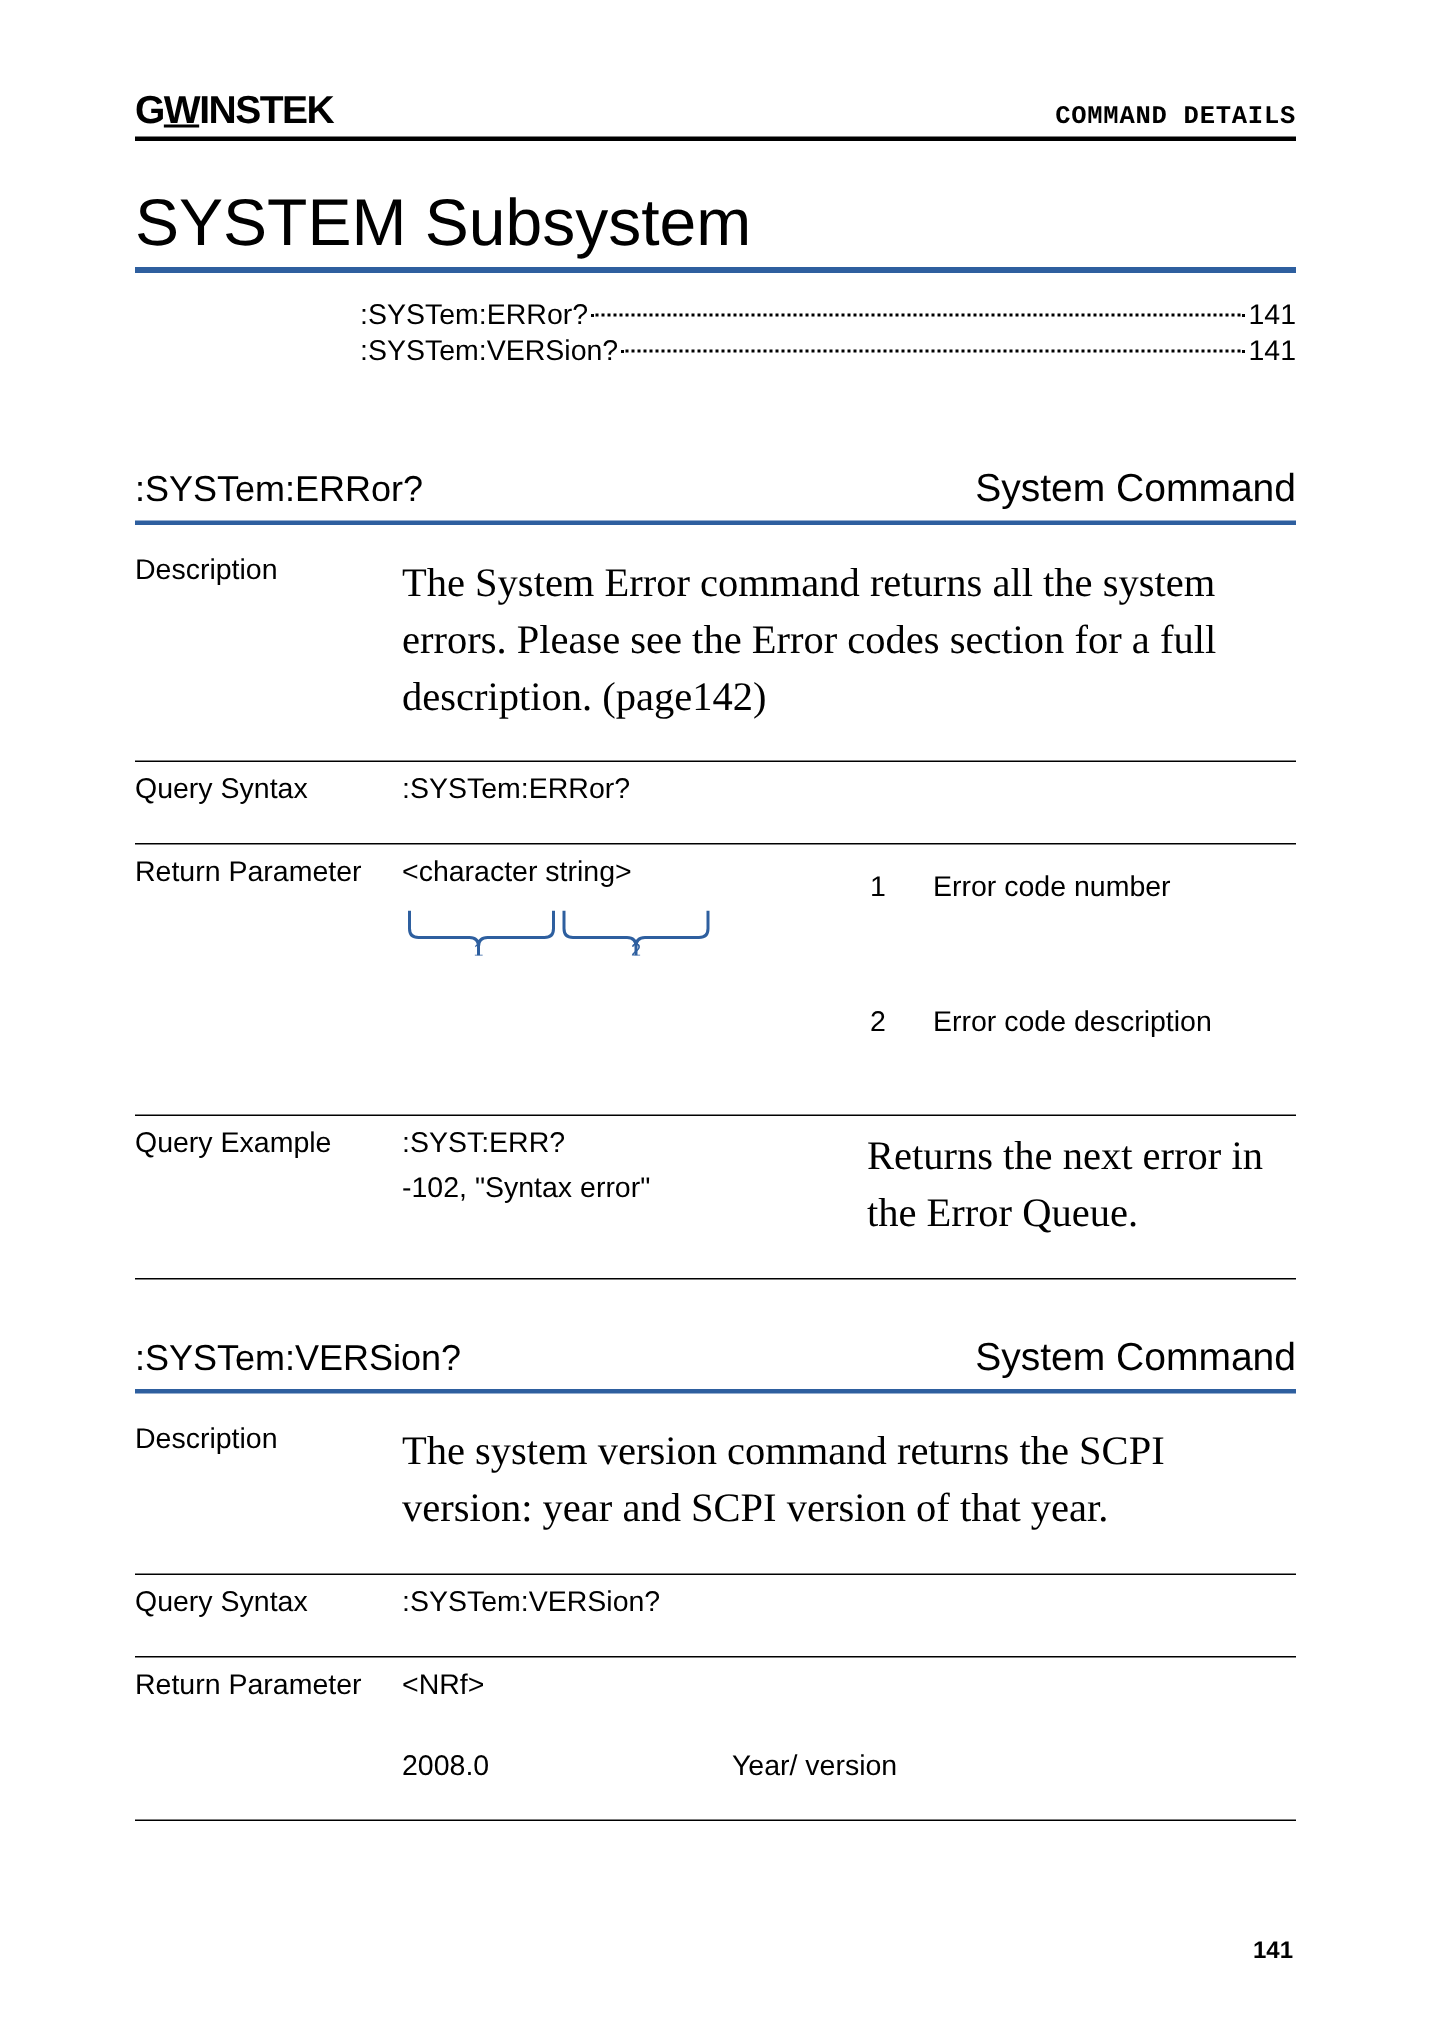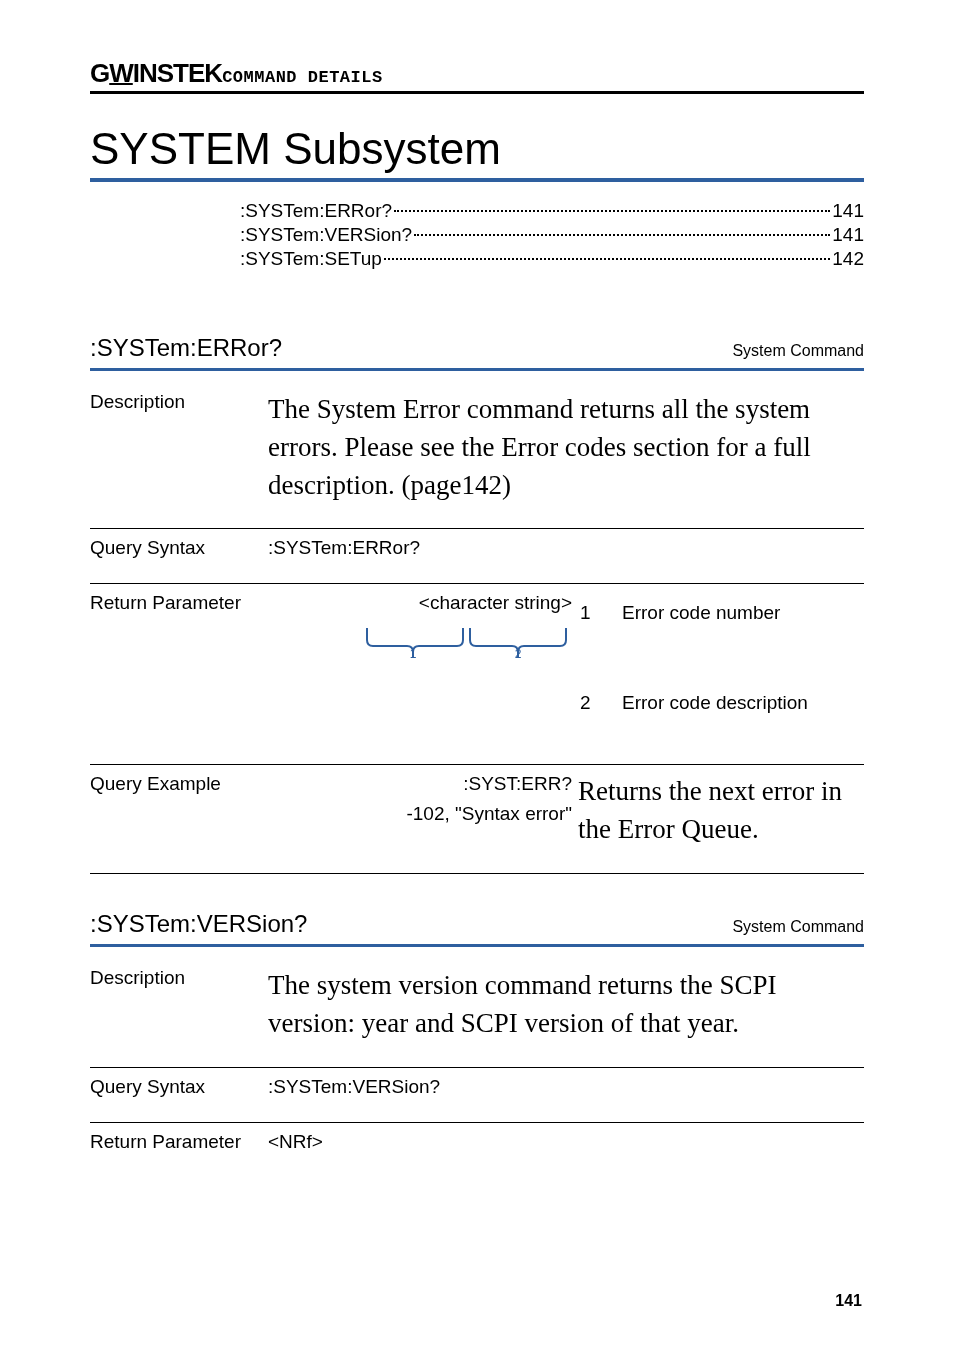--- a/index.html
+++ b/index.html
@@ -10,20 +10,21 @@
   body {
     width: 954px;
     height: 1350px;
     background: #ffffff;
     font-family: Georgia, serif;
     color: #000000;
     padding: 58px 90px 30px 90px;
   }
   .header-row {
     display: flex;
+    justify-content: space-between;
     align-items: baseline;
     border-bottom: 3px solid #000;
     padding-bottom: 2px;
   }
   .logo {
     font-family: Arial, sans-serif;
     font-weight: 900;
     font-size: 26px;
     letter-spacing: -1px;
   }
@@ -80,21 +81,21 @@
   }
   .cmd-title-row {
     display: flex;
     justify-content: space-between;
     align-items: baseline;
     border-bottom: 3px solid #2e5f9f;
     padding-bottom: 6px;
   }
   .cmd-type {
     font-family: "Trebuchet MS", Arial, sans-serif;
-    font-size: 16px;
+    font-size: 26px;
     margin-left: 28px;
   }
   table.cmd {
     width: 100%;
     border-collapse: collapse;
     margin-top: 12px;
   }
   table.cmd td {
     vertical-align: top;
     padding: 8px 6px 24px 0;
@@ -114,21 +115,20 @@
     font-family: "Trebuchet MS", Arial, sans-serif;
     font-size: 19px;
   }
   .col-serif {
     font-family: Georgia, serif;
     font-size: 27px;
     line-height: 1.4;
   }
   .param-mid {
     width: 310px;
-    text-align: right;
   }
   .param-right {
     font-family: "Trebuchet MS", Arial, sans-serif;
     font-size: 19px;
   }
   .num-cell {
     width: 40px;
     font-family: "Trebuchet MS", Arial, sans-serif;
     font-size: 19px;
     vertical-align: top;
@@ -166,25 +166,20 @@
 <div class="toc">
   <div class="toc-row">
     <span class="toc-label">:SYSTem:ERRor?</span>
     <span class="toc-leader"></span>
     <span class="toc-page">141</span>
   </div>
   <div class="toc-row">
     <span class="toc-label">:SYSTem:VERSion?</span>
     <span class="toc-leader"></span>
     <span class="toc-page">141</span>
-  </div>
-  <div class="toc-row">
-    <span class="toc-label">:SYSTem:SETup</span>
-    <span class="toc-leader"></span>
-    <span class="toc-page">142</span>
   </div>
 </div>
 
 <div class="cmd-title-row cmd-title">
   <span>:SYSTem:ERRor?</span>
   <span class="cmd-type">System Command</span>
 </div>
 
 <table class="cmd">
   <tbody>
@@ -252,16 +247,21 @@
   </tr>
   <tr>
     <td class="col-label">Query Syntax</td>
     <td class="col-syntax" colspan="2">:SYSTem:VERSion?</td>
   </tr>
   <tr class="noborder">
     <td class="col-label">Return Parameter</td>
     <td class="col-syntax">&lt;NRf&gt;</td>
     <td></td>
   </tr>
+  <tr>
+    <td class="col-label"></td>
+    <td class="col-syntax">2008.0</td>
+    <td class="param-right">Year/ version</td>
+  </tr>
 </tbody>
   </table>
 
 <div class="pagenum">141</div>
 
 </body></html>

